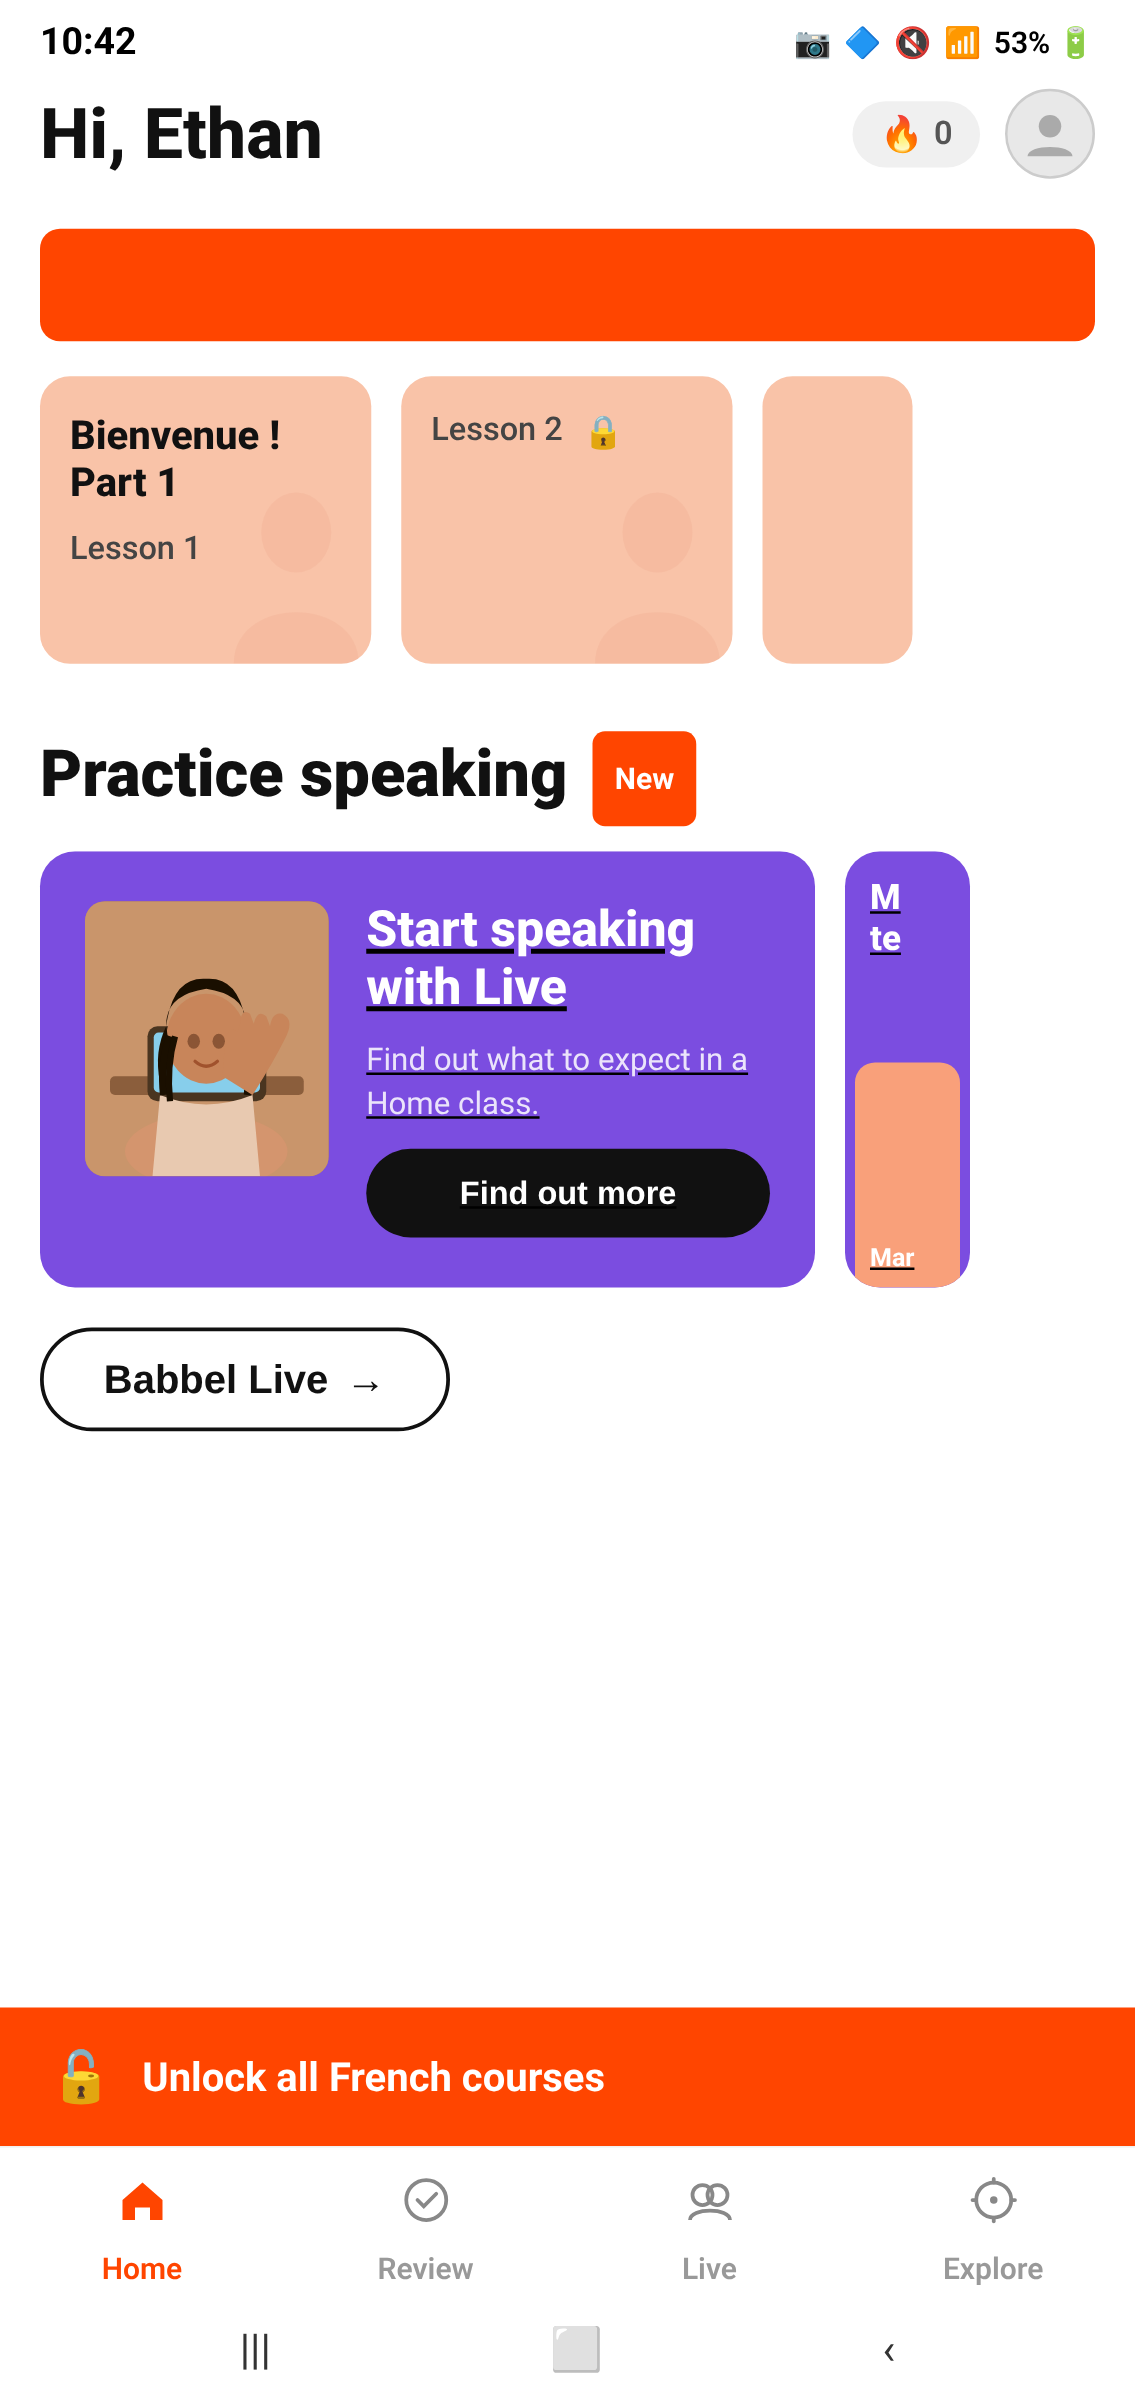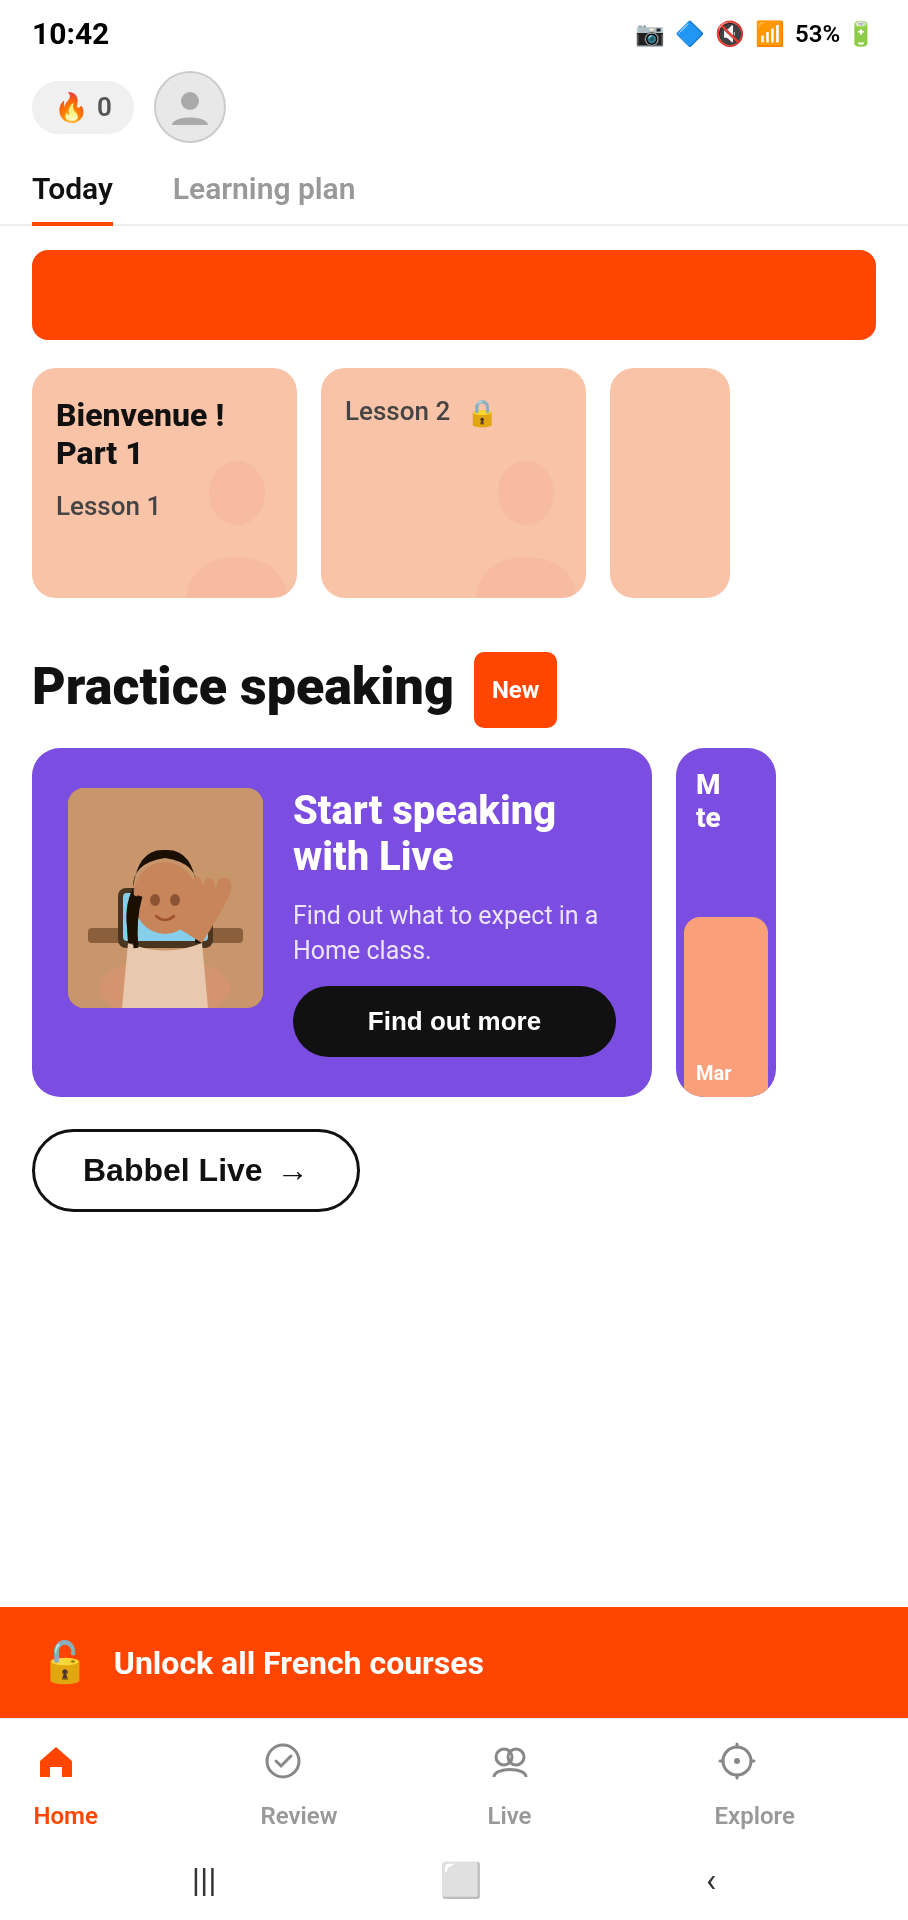--- a/index.html
+++ b/index.html
@@ -167,20 +167,21 @@
       align-self: flex-start;
       margin-top: 6px;
     }
 
     
     .speaking-scroll {
       display: flex;
       gap: 24px;
       padding: 0 32px 32px;
       overflow-x: hidden;
+      text-decoration: underline;
     }
     .speaking-card {
       background: #7b4de0;
       border-radius: 28px;
       width: 620px;
       flex-shrink: 0;
       padding: 40px 36px;
       display: flex;
       gap: 30px;
       align-items: stretch;
@@ -293,20 +294,21 @@
       background: #fff;
       border-top: 1px solid #eee;
       display: flex;
       justify-content: space-around;
       align-items: center;
       padding: 20px 0 10px;
     }
     .nav-item {
       display: flex;
       flex-direction: column;
+      align-items: center;
       gap: 8px;
       cursor: pointer;
       min-width: 160px;
     }
     .nav-icon { font-size: 44px; }
     .nav-label {
       font-size: 24px;
       font-weight: 600;
       color: #999;
     }
@@ -345,42 +347,35 @@
     <div class="status-icons">
       <span>📷</span>
       <span>🔷</span>
       <span>🔇</span>
       <span>📶</span>
       <span>53% 🔋</span>
     </div>
   </div>
 
   <div class="header">
+    <span class="header-greeting">Hi, Ethan</span>
     <div class="header-right">
       <div class="streak-badge">
         <span class="streak-icon">🔥</span>
         <span>0</span>
       </div>
       <div class="avatar-btn">
         <svg width="44" height="44" viewBox="0 0 44 44" fill="none" xmlns="http://www.w3.org/2000/svg">
           <circle cx="22" cy="16" r="9" fill="#aaa"></circle>
           <path d="M4 40c0-10 36-10 36 0" fill="#aaa"></path>
         </svg>
       </div>
     </div>
   </div>
 
-  <div class="tabs">
-    <div class="tab active">
-      <span>Today</span>
-    </div>
-    <div class="tab">
-      <span>Learning plan</span>
-    </div>
-  </div>
 
   <div class="orange-banner"></div>
 
   <div class="lessons-scroll">
 
     <div class="lesson-card">
       <div class="lesson-card-title">Bienvenue ! Part 1</div>
       <div class="lesson-card-subtitle">Lesson 1</div>
       <svg class="silhouette-svg" width="120" height="140" viewBox="0 0 120 140">
         <ellipse cx="60" cy="35" rx="28" ry="32" fill="#e8967a" opacity="0.5"></ellipse>

